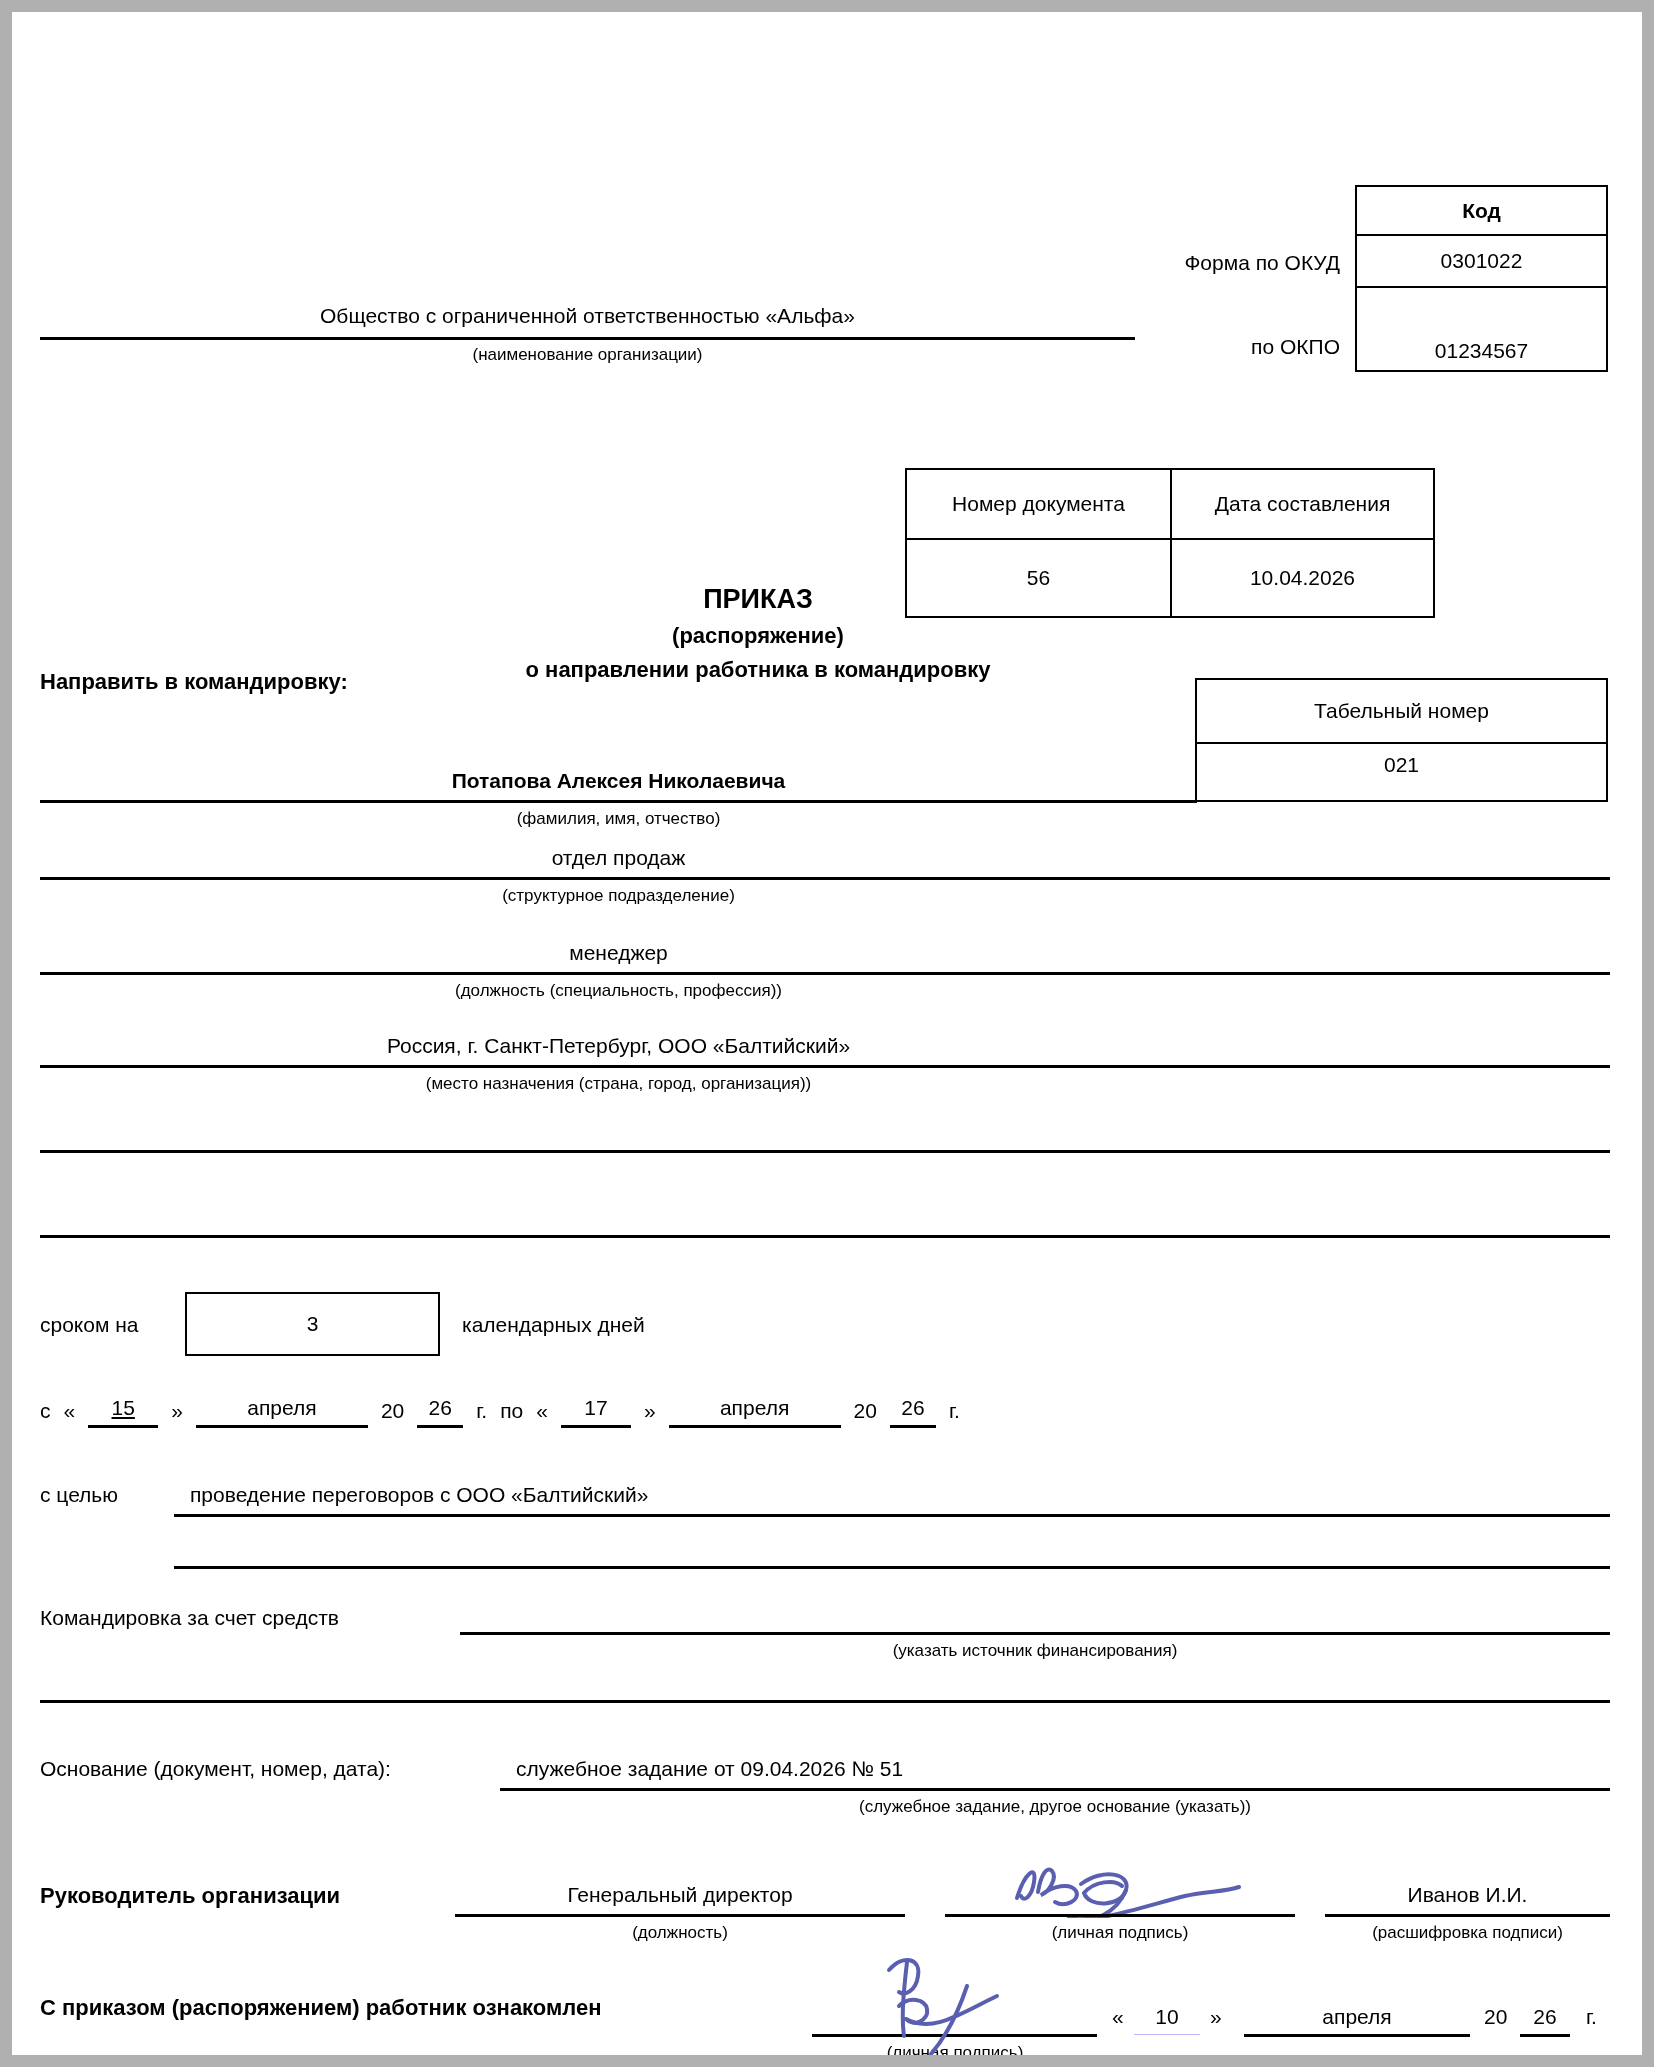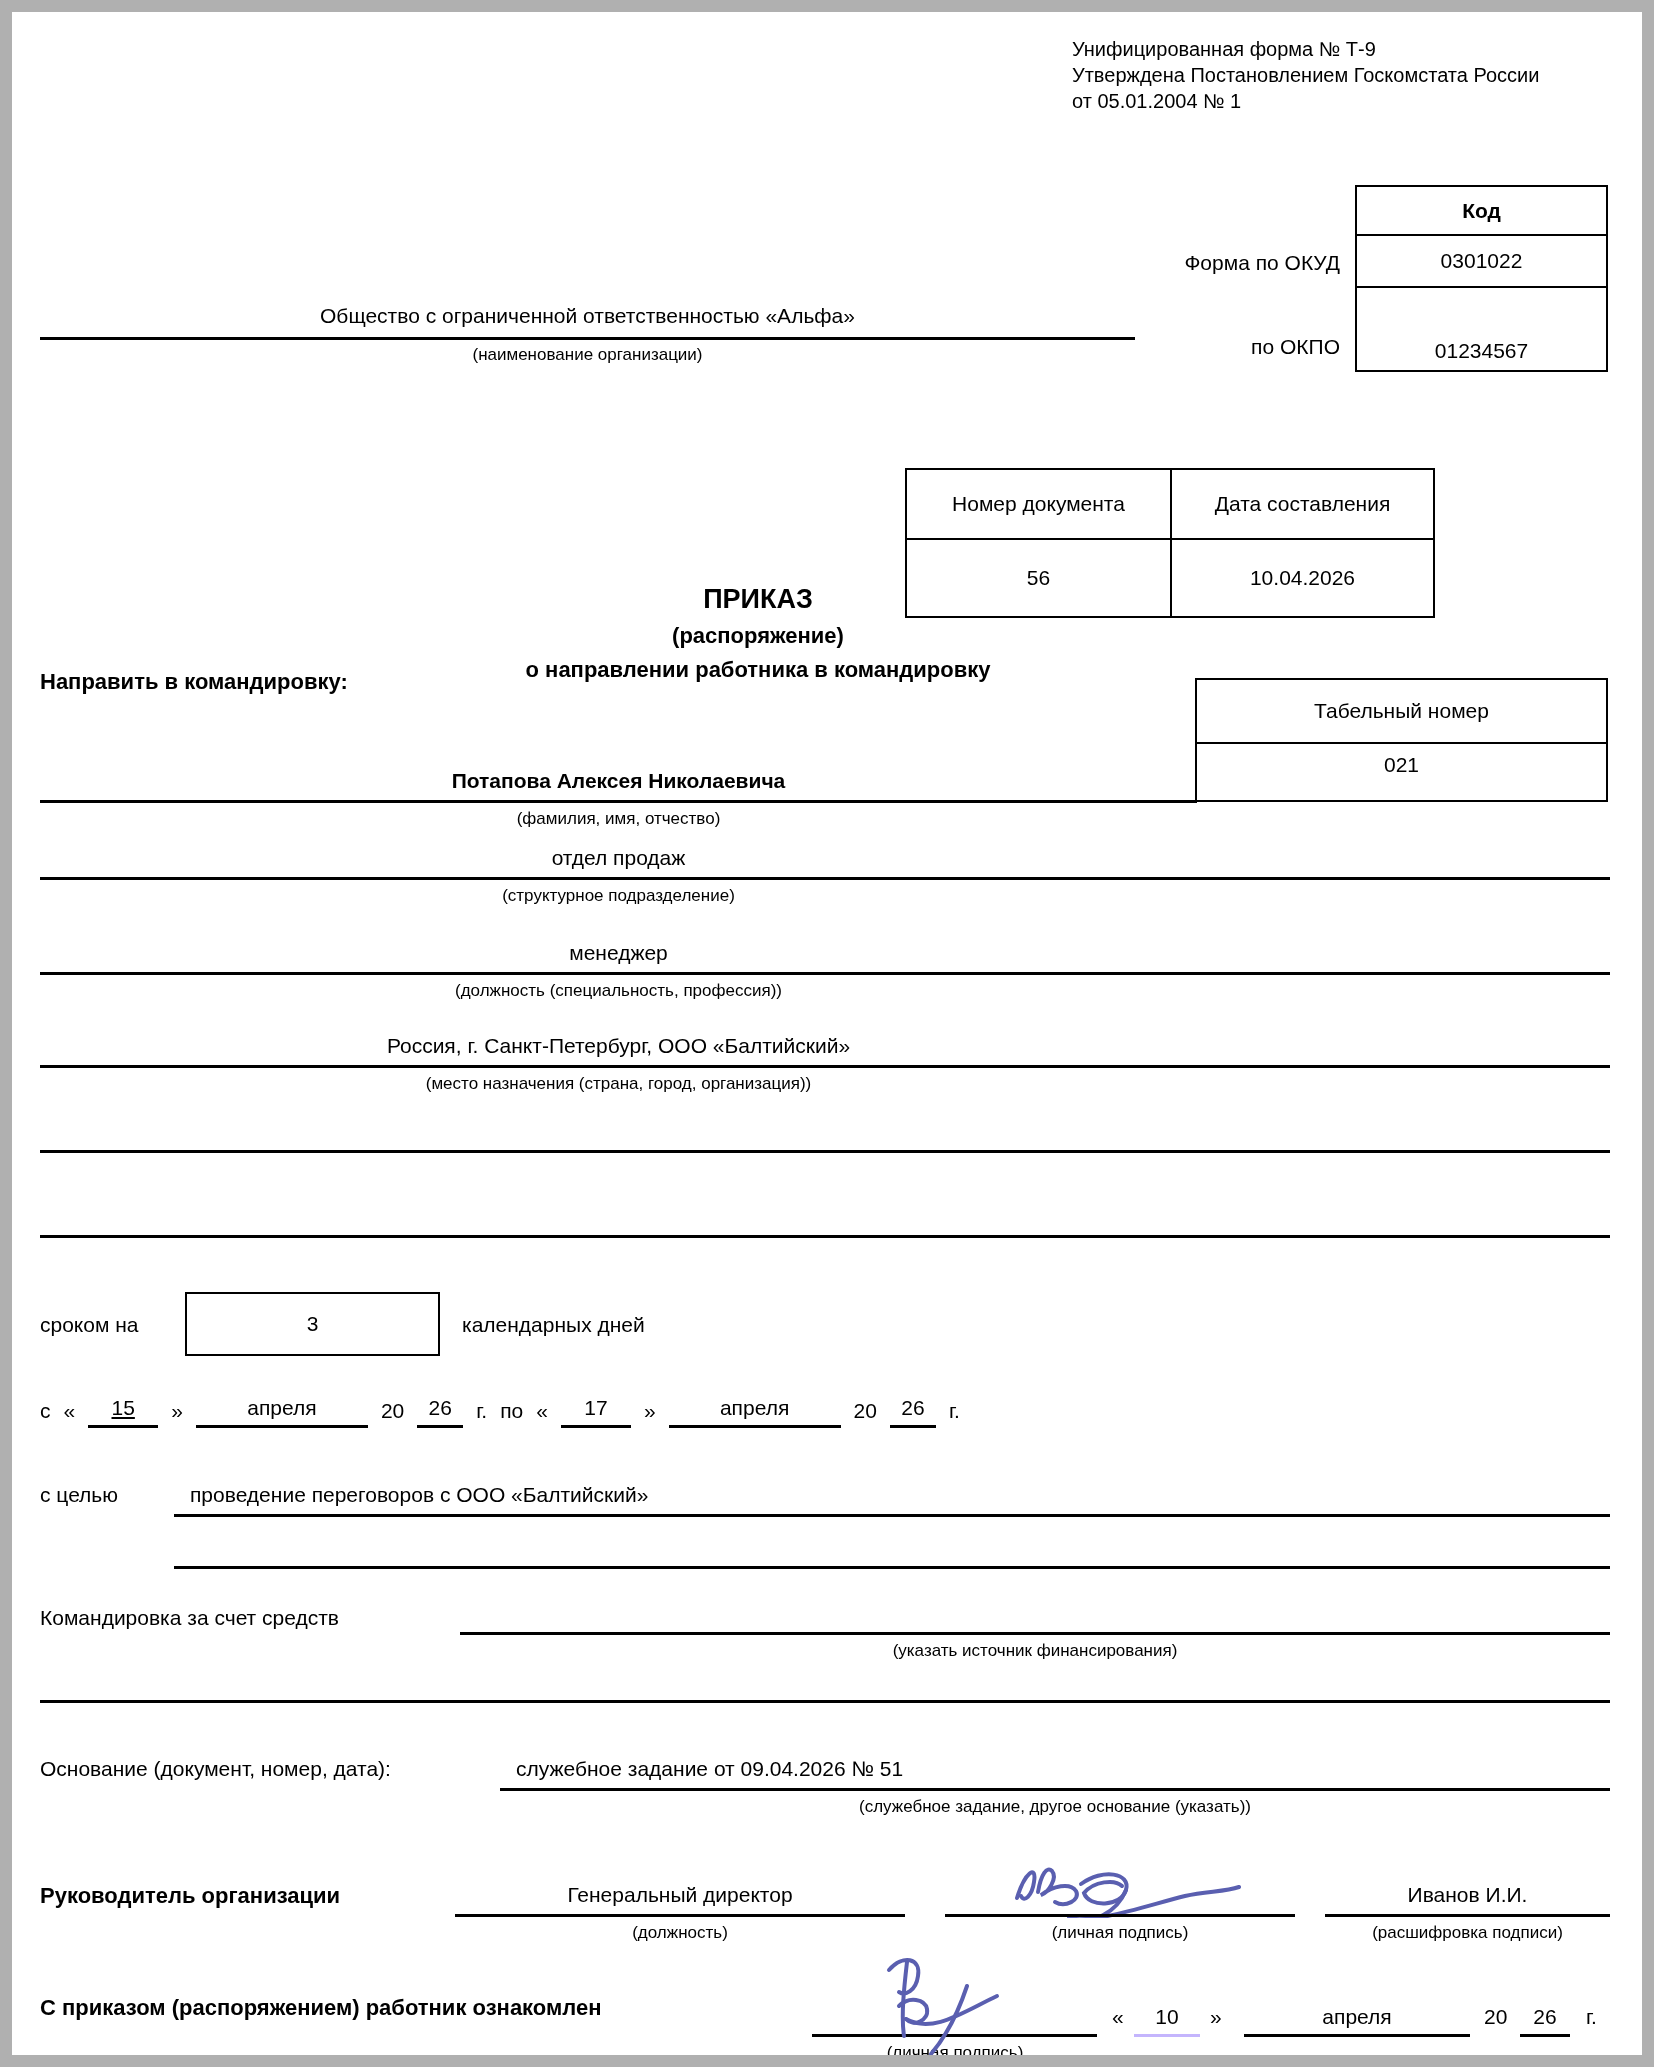--- a/index.html
+++ b/index.html
@@ -25,25 +25,20 @@
   .sig{position:absolute;color:var(--ink-sign,#5a5fb0);}
   .sig svg{display:block;}
 </style>
 </head>
 <body>
 
 <div class="stage">
  <div class="page">
   <div class="inner">
 
-    <div class="abs hdr" style="left:1072px;top:36px;">
-      <div>Унифицированная форма № Т-9</div>
-      <div>Утверждена Постановлением Госкомстата России</div>
-      <div>от 05.01.2004 № 1</div>
-    </div>
 
     <div class="box t" style="left:1355px;top:185px;width:253px;height:51px;font-weight:bold;">
       <span>Код</span>
     </div>
     <div class="box t" style="left:1355px;top:234px;width:253px;height:54px;">
       <span>0301022</span>
     </div>
     <div class="box t" style="left:1355px;top:286px;width:253px;height:86px;align-items:flex-end;padding-bottom:6px;">
       <span>01234567</span>
     </div>
@@ -166,21 +161,21 @@
         <path d="M44,22 C58,6 76,10 73,28 C71,43 60,48 54,44"></path>
         <path d="M54,58 C64,48 80,51 82,61 C84,73 68,79 61,71"></path>
         <path d="M61,71 C88,86 118,64 152,48"></path>
         <path d="M122,38 C112,68 98,92 86,106"></path>
       </svg>
     </div>
     <div class="line" style="left:812px;top:2034px;width:285px;"></div>
     <div class="abs cap ctr" style="left:790px;top:2042px;width:330px;">(личная подпись)</div>
 
     <div class="abs t" style="left:1112px;top:2004px;">«</div>
-    <div class="abs t ctr" style="left:1134px;top:2004px;width:66px;border-bottom:3px solid #c4b5fd;height:30px;">10</div>
+    <div class="abs t ctr" style="left:1134px;top:2004px;width:66px;border-bottom:1px solid #c4b5fd;height:30px;">10</div>
     <div class="abs t" style="left:1210px;top:2004px;">»</div>
     <div class="abs t ctr" style="left:1244px;top:2004px;width:226px;border-bottom:3px solid #000;height:30px;">апреля</div>
     <div class="abs t" style="left:1484px;top:2004px;">20</div>
     <div class="abs t ctr" style="left:1520px;top:2004px;width:50px;border-bottom:3px solid #000;height:30px;">26</div>
     <div class="abs t" style="left:1586px;top:2004px;">г.</div>
 
   </div>
  </div>
  <div class="frame"></div>
 </div>

